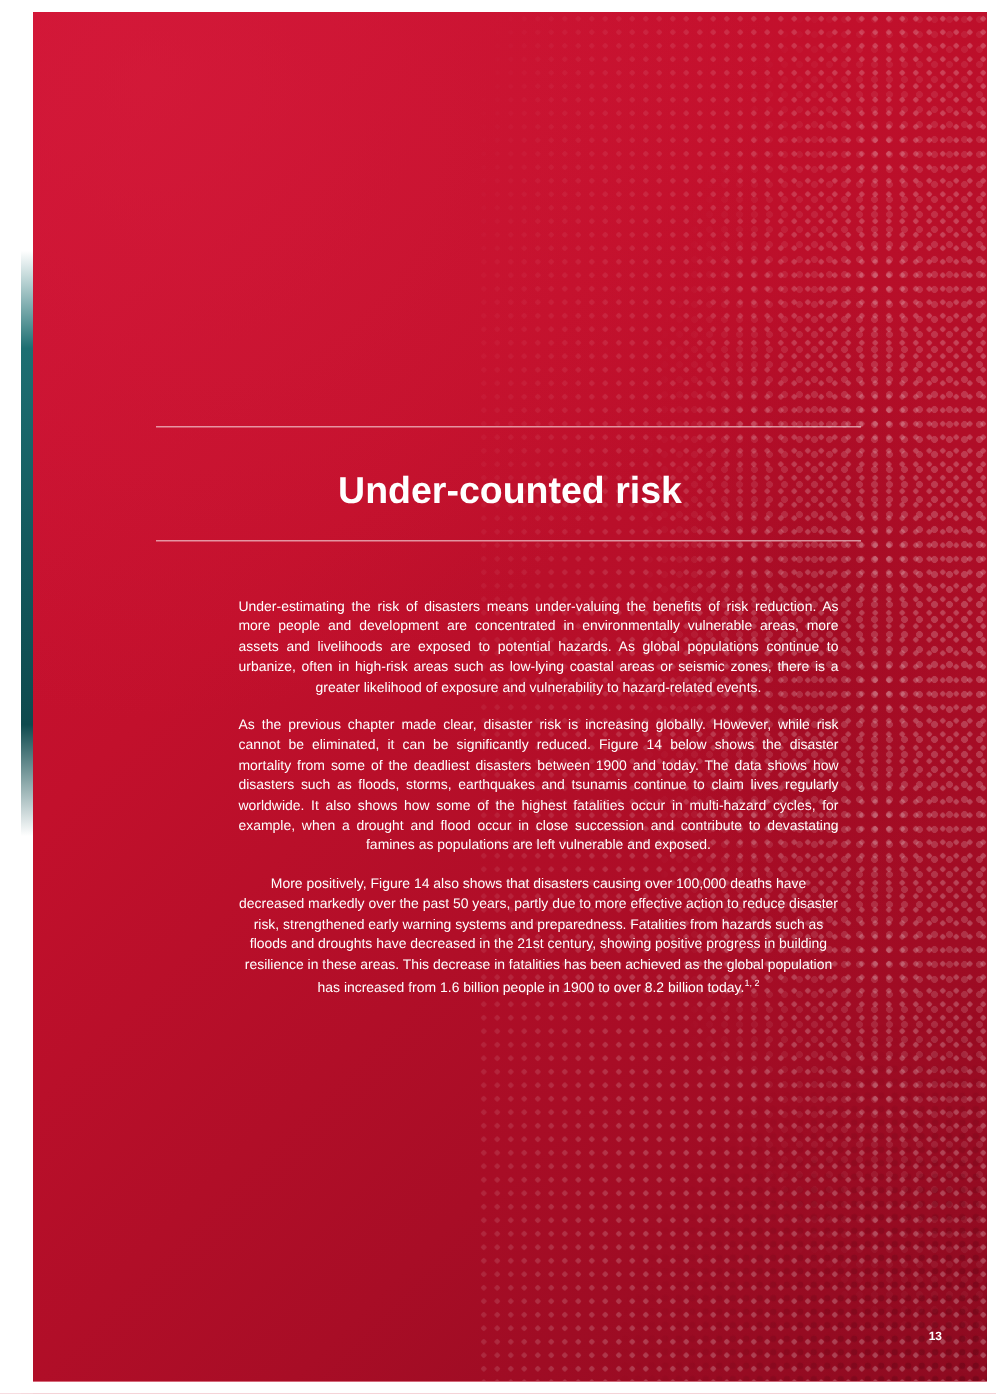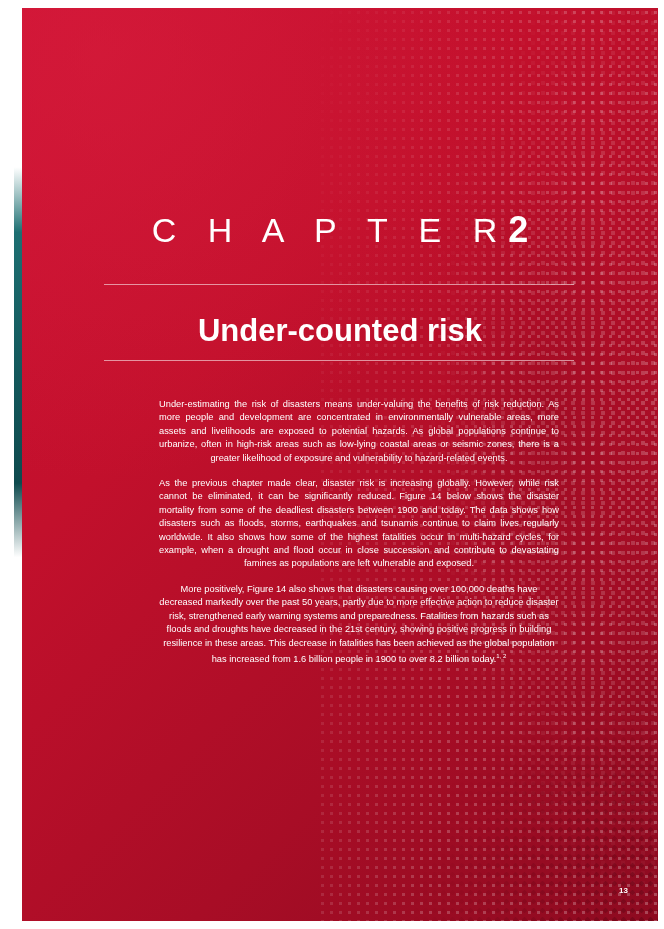--- a/index.html
+++ b/index.html
@@ -132,21 +132,21 @@
   .rule-top { top: 276px; }
   .rule-bottom { top: 352px; }
 
   .chapter-title {
     position: absolute;
     left: 60px;
     top: 305px;
     width: 516px;
     text-align: center;
     color: #ffffff;
-    font-size: 31px;
+    font-size: 25px;
     font-weight: 700;
   }
 
   
   .body-copy {
     position: absolute;
     left: 137px;
     top: 390px;
     width: 400px;
     color: #ffffff;
@@ -185,23 +185,20 @@
   <div class="edge-sliver"></div>
   <div class="edge-sliver-mask"></div>
 
   <div class="cover">
     <div class="cover-grad"></div>
     <div class="swoosh"></div>
     <div class="halftone"></div>
     <div class="halftone2"></div>
     <div class="halftone-dark"></div>
 
-    <div class="chapter-line">
-      <span>C H A P T E R</span><span class="ch-num">2</span>
-    </div>
 
     <div class="rule rule-top"></div>
 
     <div class="chapter-title">Under-counted risk</div>
 
     <div class="rule rule-bottom"></div>
 
     <div class="body-copy">
       <p>Under-estimating the risk of disasters means under-valuing the benefits of risk reduction. As more people and development are concentrated in environmentally vulnerable areas, more assets and livelihoods are exposed to potential hazards. As global populations continue to urbanize, often in high-risk areas such as low-lying coastal areas or seismic zones, there is a greater likelihood of exposure and vulnerability to hazard-related events.</p>
       <p>As the previous chapter made clear, disaster risk is increasing globally. However, while risk cannot be eliminated, it can be significantly reduced. Figure 14 below shows the disaster mortality from some of the deadliest disasters between 1900 and today. The data shows how disasters such as floods, storms, earthquakes and tsunamis continue to claim lives regularly worldwide. It also shows how some of the highest fatalities occur in multi-hazard cycles, for example, when a drought and flood occur in close succession and contribute to devastating famines as populations are left vulnerable and exposed.</p>

